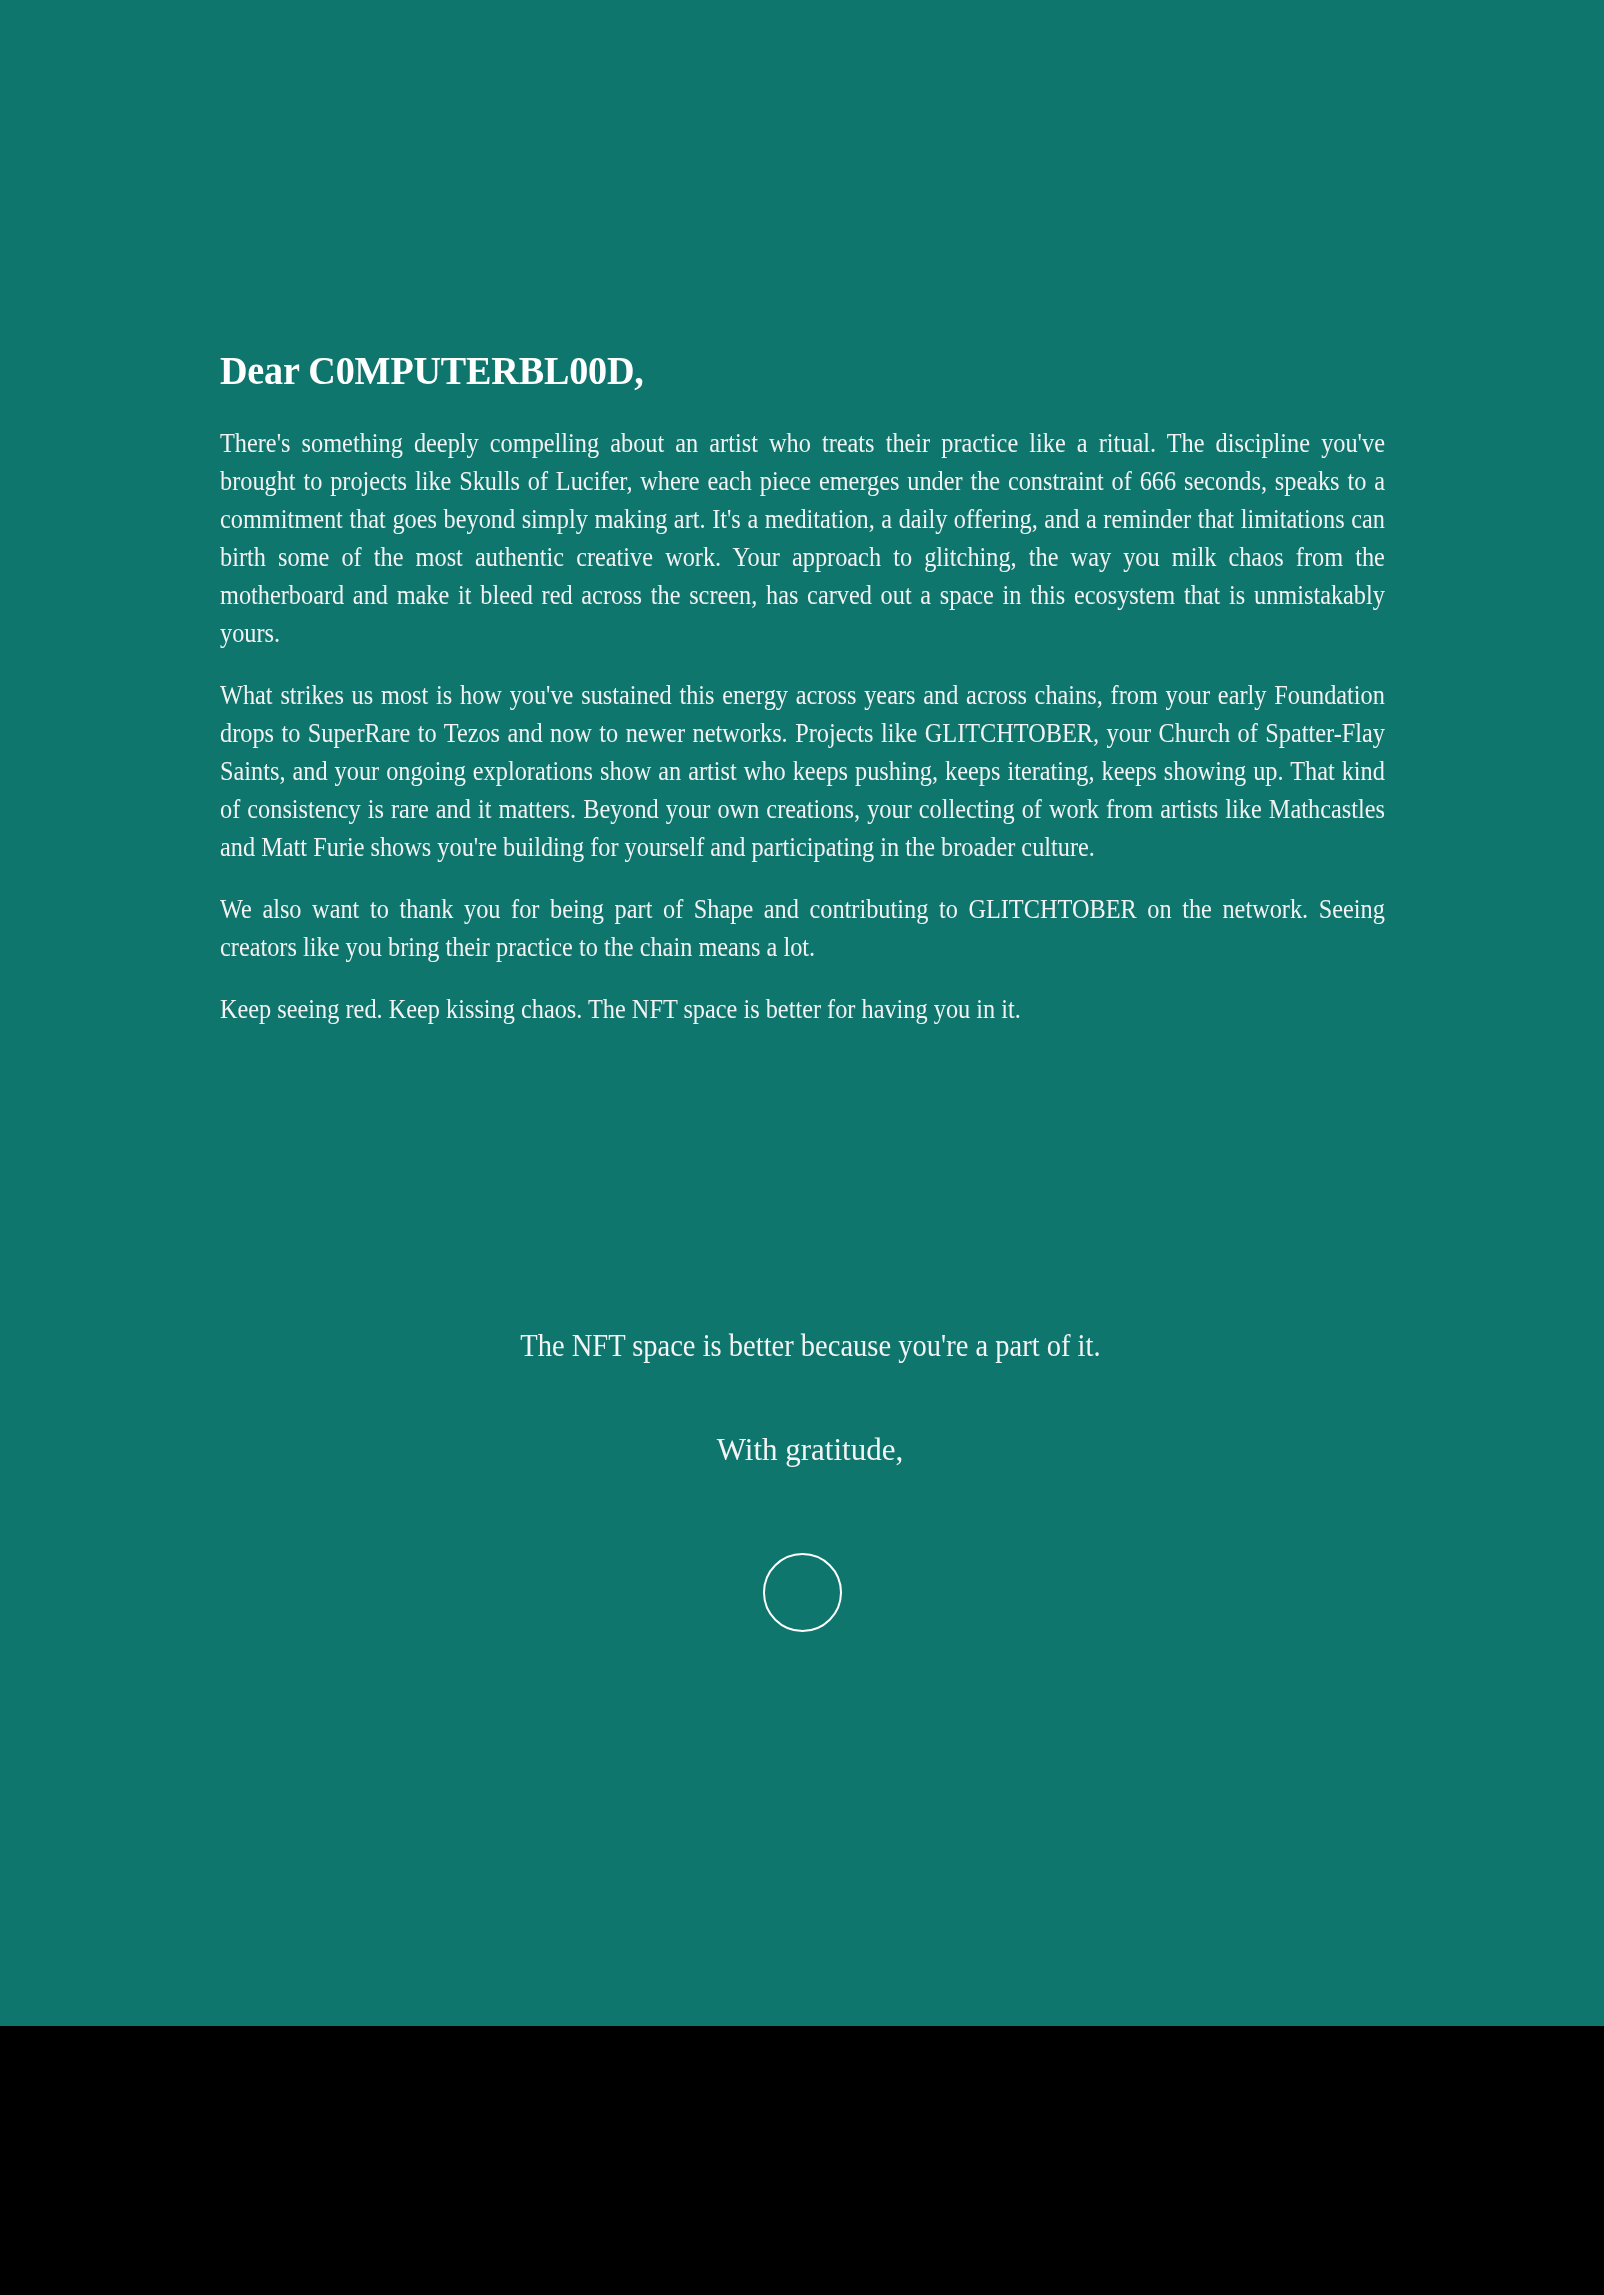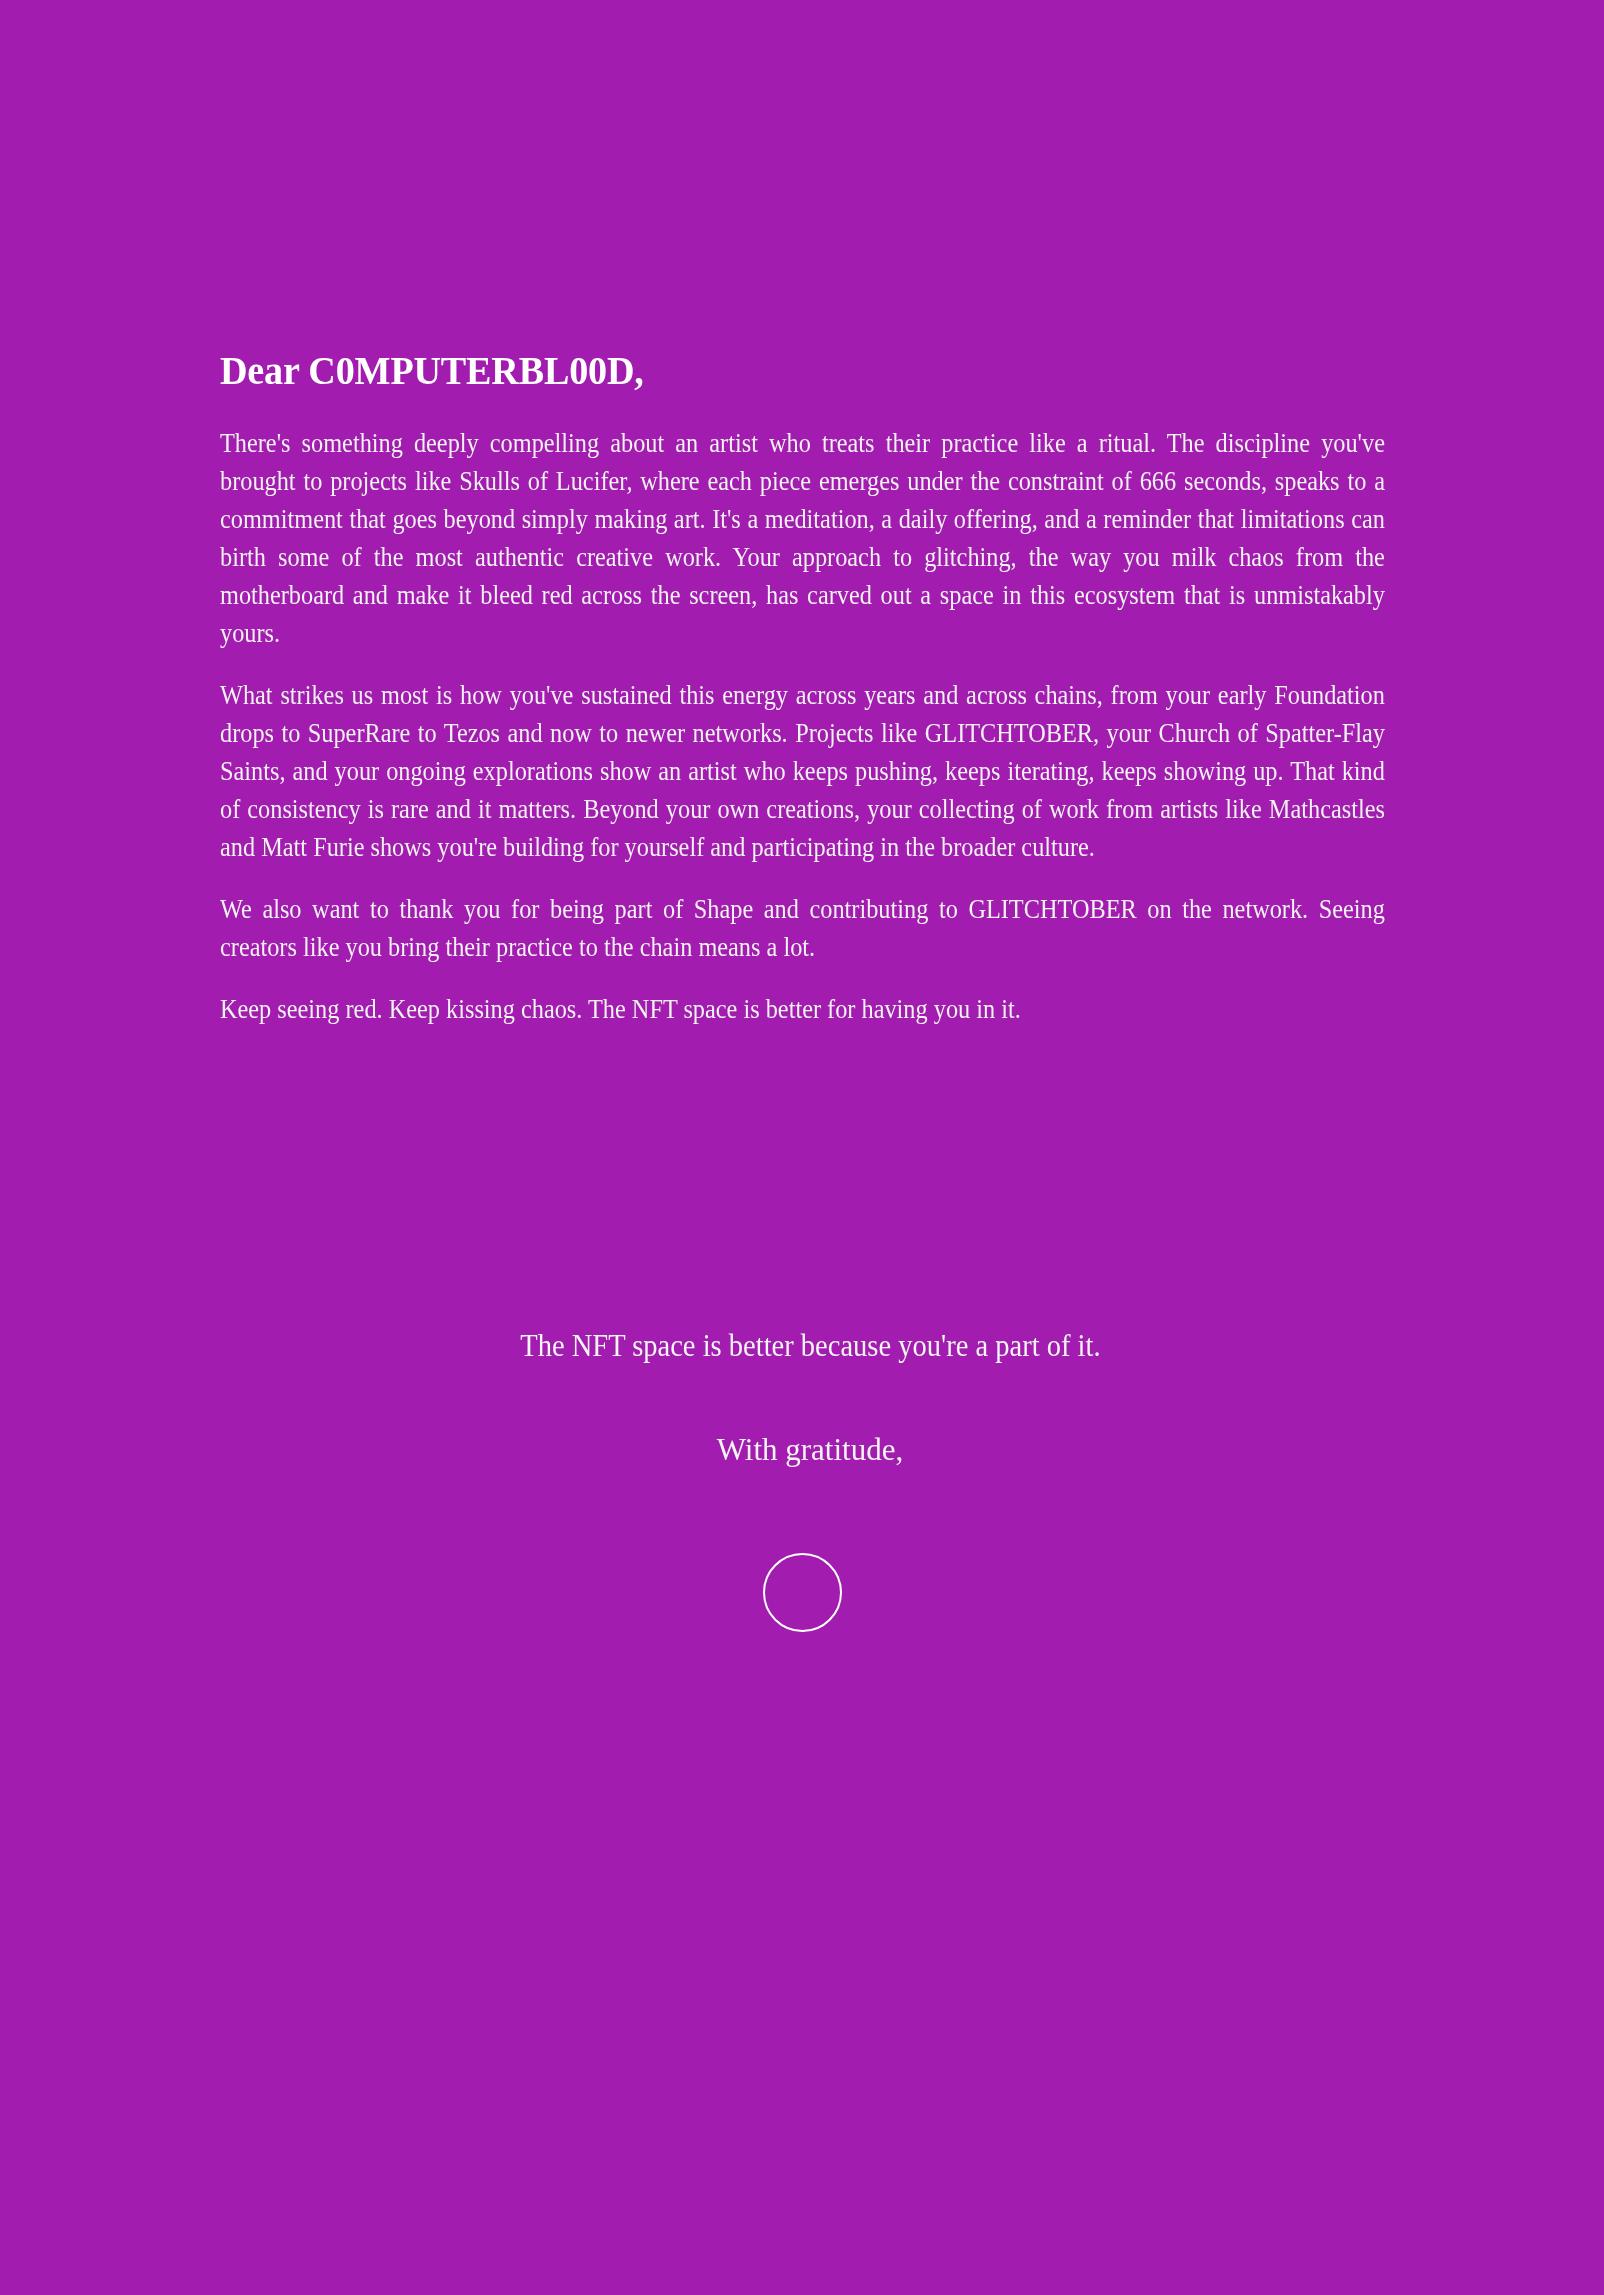--- a/index.html
+++ b/index.html
@@ -12,22 +12,22 @@
     height: 2295px;
     overflow: hidden;
     font-family: "Liberation Serif", "DejaVu Serif", serif;
     color: #ffffff;
     -webkit-font-smoothing: antialiased;
   }
 
   .page {
     position: relative;
     width: 1604px;
-    height: 2295px;
-    background: #a21caf;
+    height: 2026px;
+    background: #0f766e;
   }
 
   .letter {
     position: absolute;
     left: 220px;
     top: 348px;
     width: 1164px;
   }
 
   

